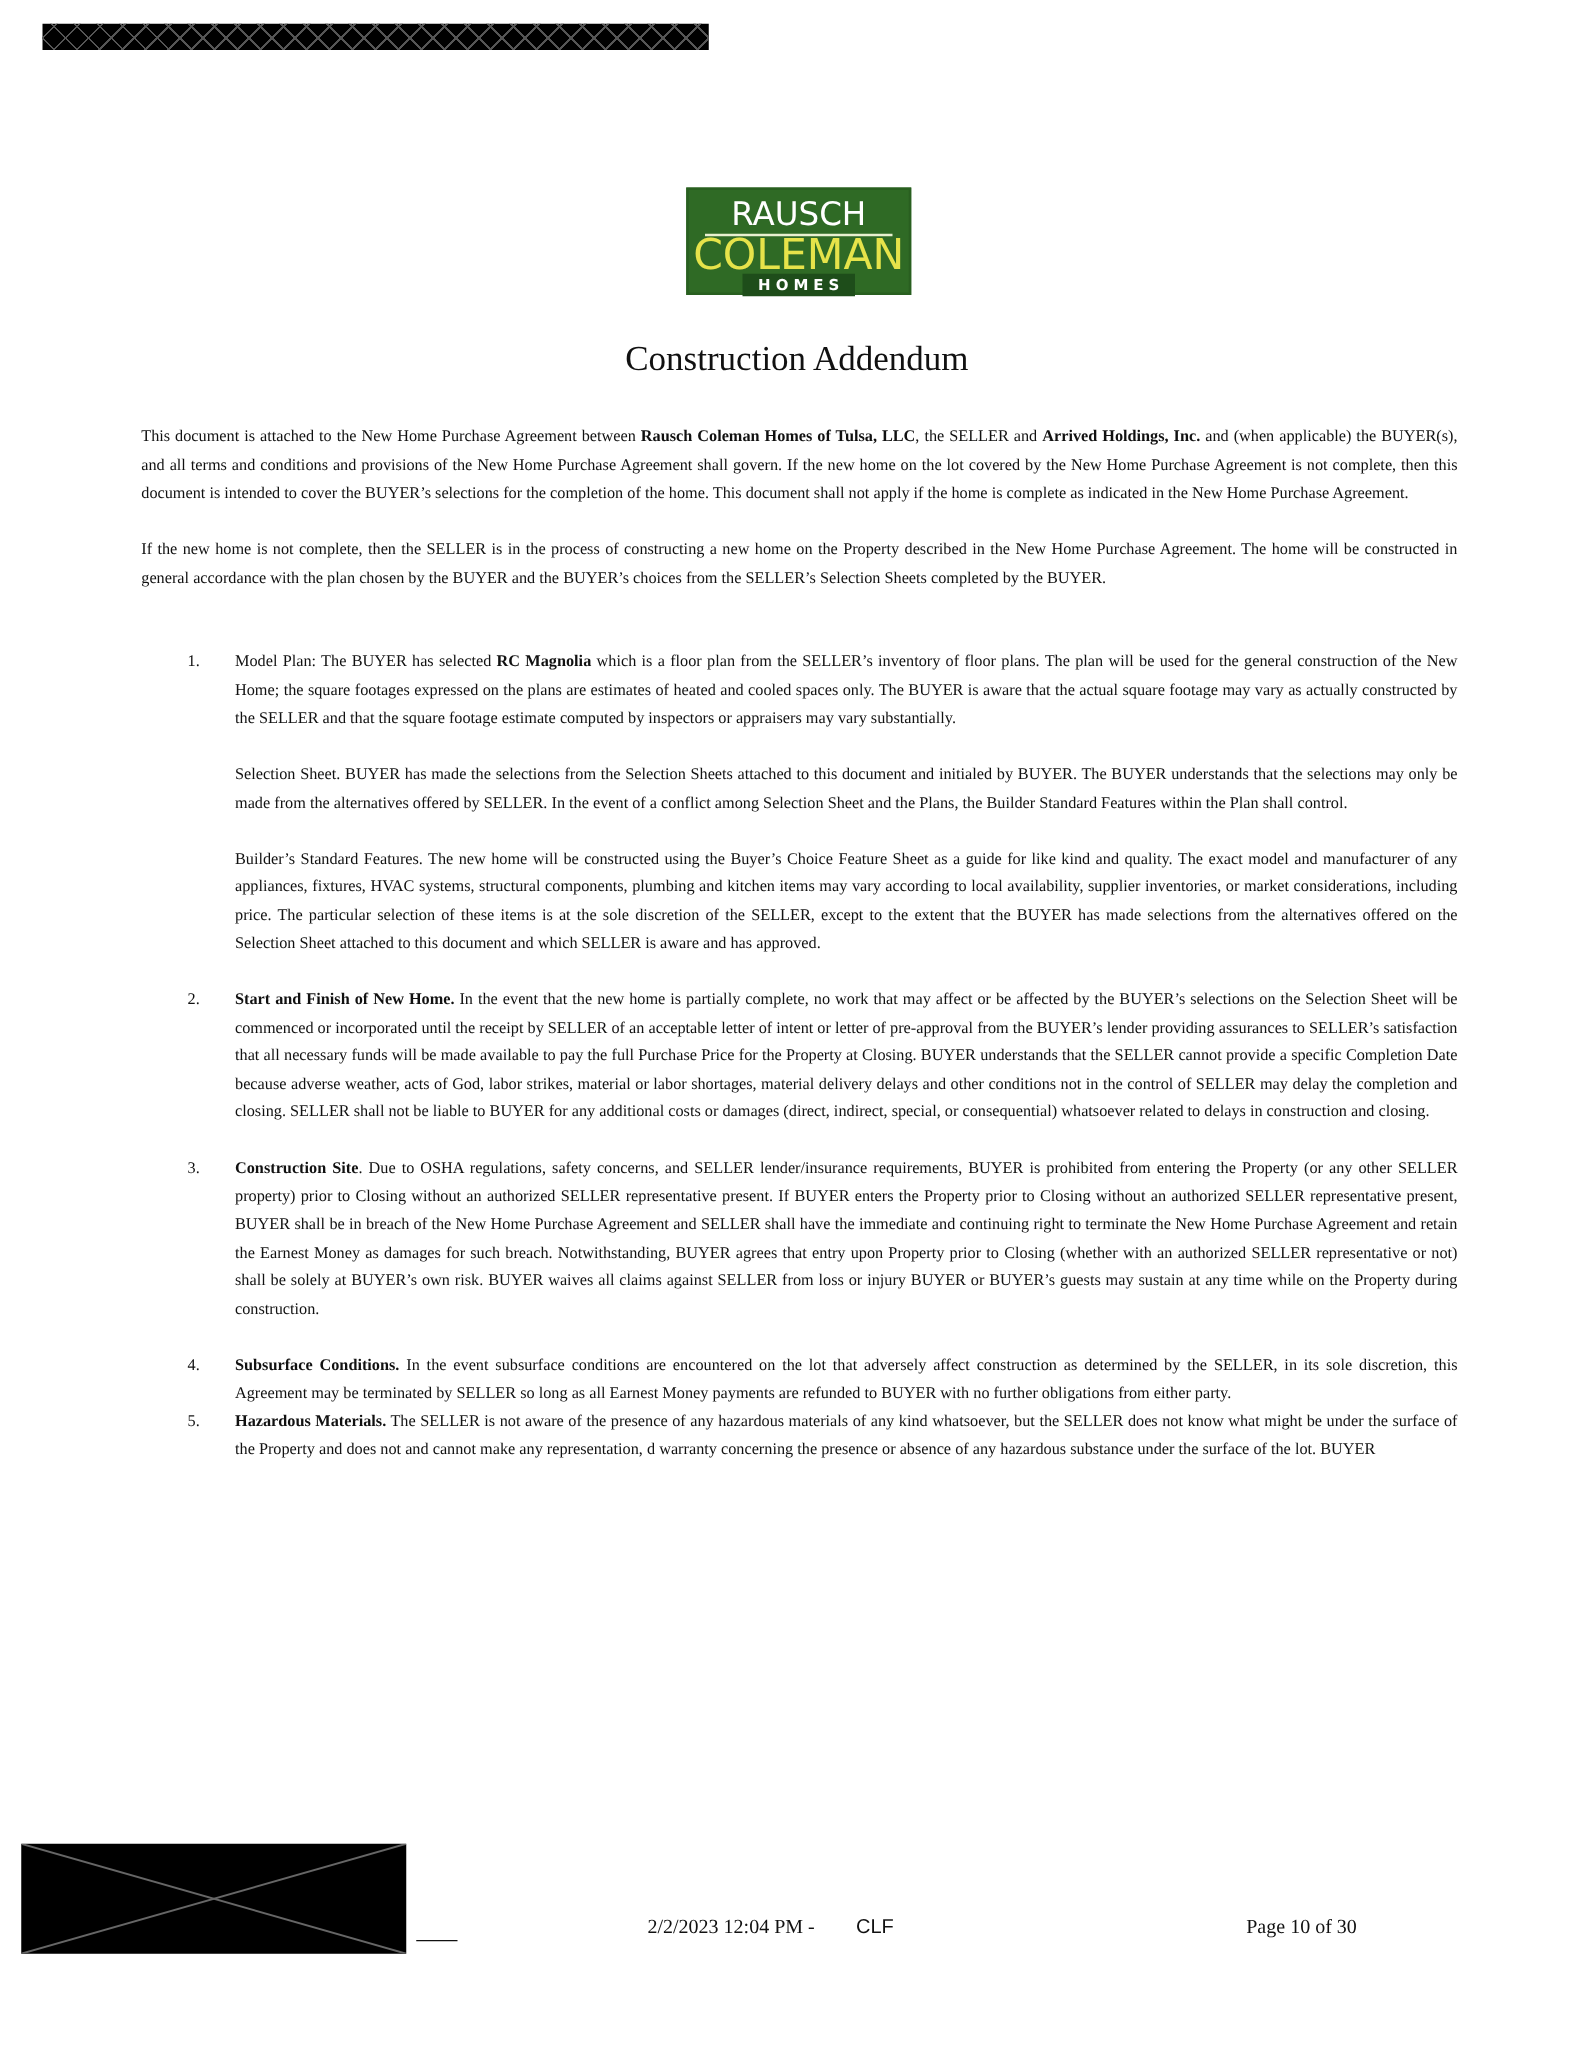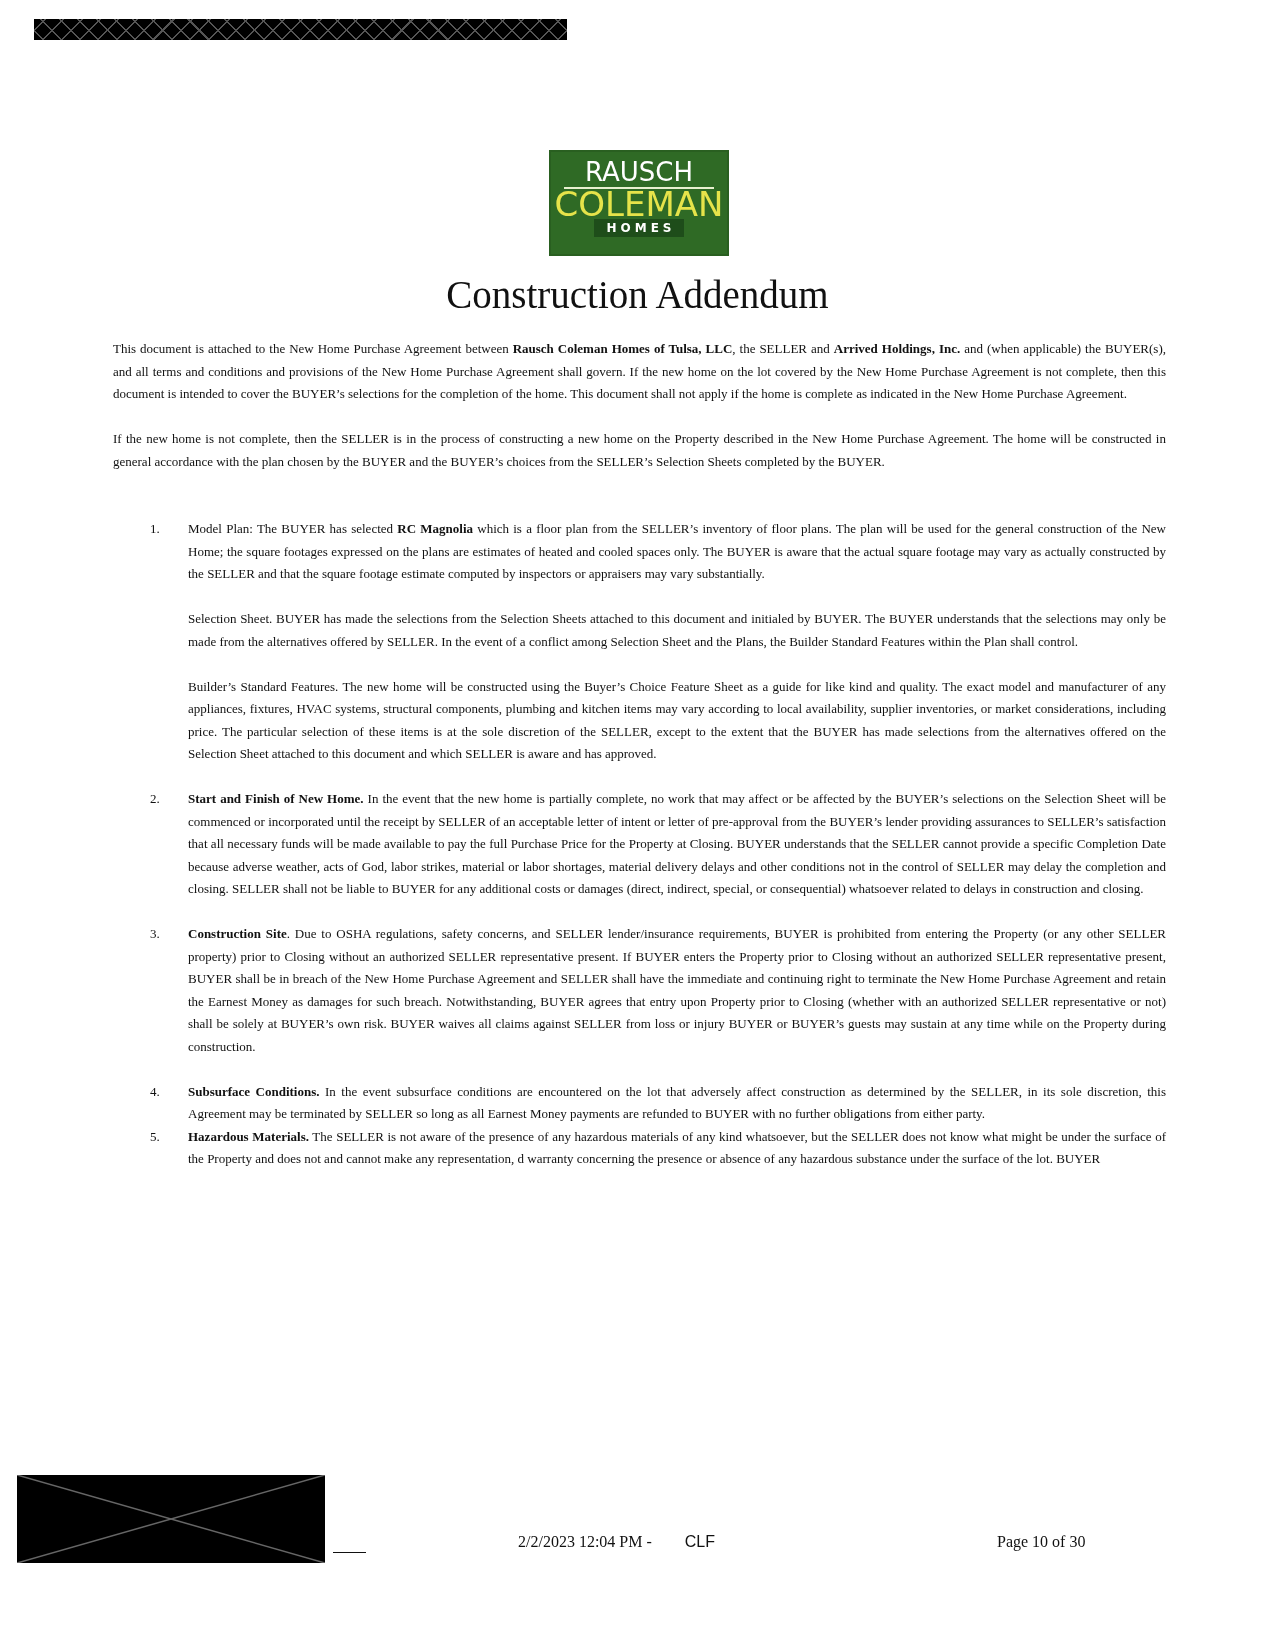--- a/index.html
+++ b/index.html
@@ -8,34 +8,34 @@
     font-family: "Liberation Serif", "DejaVu Serif", serif; color: #111;
   }
   .redact-top {
     position: absolute; left: 34px; top: 19px; width: 533px; height: 21px;
     background-color: #000;
     background-image:
       repeating-linear-gradient(45deg, transparent 0 6px, #555 6px 7.5px, transparent 7.5px 13px),
       repeating-linear-gradient(-45deg, transparent 0 6px, #555 6px 7.5px, transparent 7.5px 13px);
   }
   .logo {
-    position: absolute; left: 549px; top: 150px; width: 180px; height: 106px;
+    position: absolute; left: 549px; top: 150px; width: 180px; height: 86px;
     background: #2f6a25; border: 2px solid #295f20; box-sizing: border-box;
     text-align: center; font-family: "DejaVu Sans", sans-serif;
   }
   .logo .l1 { color: #fff; font-size: 26px; line-height: 28px; margin-top: 6px; letter-spacing: 0px; }
   .logo .rule { width: 150px; height: 2px; background: #e8f0d0; margin: 1px auto 2px; }
   .logo .l2 { color: #e6e34a; font-size: 34px; line-height: 26px; }
   .logo .l3 {
     display: inline-block; background: #1e4d1a; color: #fff; font-size: 12px; font-weight: bold;
     letter-spacing: 4px; padding: 2px 8px 2px 12px; margin-top: 2px;
   }
   .title {
     position: absolute; left: 0; width: 1275px; top: 272px; text-align: center;
-    font-size: 39px; color: #111;
+    font-size: 28px; color: #111;
   }
   .body {
     position: absolute; left: 113px; width: 1053px; top: 338px;
     font-size: 13px; line-height: 22.5px; text-align: justify;
   }
   .body p { margin: 0 0 22.5px 0; }
   .item { position: relative; padding-left: 75px; margin-bottom: 22.5px; }
   .item .num { position: absolute; left: 37px; top: 0; }
   .item p { margin: 0 0 22.5px 0; }
   .item p:last-child { margin-bottom: 0; }

